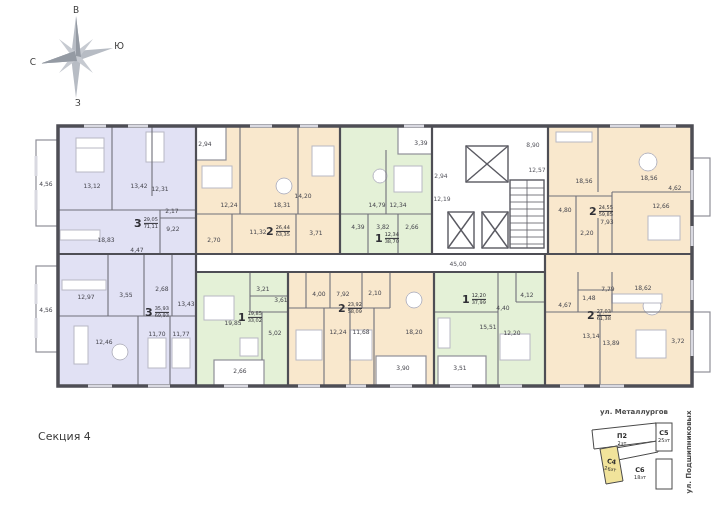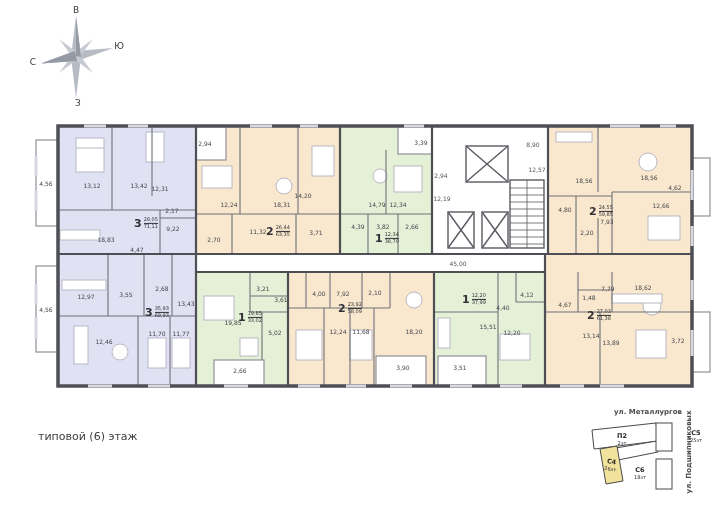--- a/index.html
+++ b/index.html
@@ -290,31 +290,31 @@
   <div class="lbl" style="left:611px;top:343px">13,89</div>
   <div class="lbl" style="left:678px;top:341px">3,72</div>
 
   <div class="lbl core-lbl" style="left:533px;top:145px">8,90</div>
   <div class="lbl core-lbl" style="left:537px;top:170px">12,57</div>
   <div class="lbl core-lbl" style="left:441px;top:176px">2,94</div>
   <div class="lbl core-lbl" style="left:442px;top:199px">12,19</div>
   <div class="lbl core-lbl" style="left:458px;top:264px">45,00</div>
 
   <div class="footer">
-    <div>типовой (6) этаж</div>
-  </div>
-
-  <div class="street" style="left:648px;top:412px">ул. Металлургов</div>
+    <div>Секция 4</div>
+  </div>
+
+  <div class="street" style="left:634px;top:412px">ул. Металлургов</div>
   <div class="street vertical" style="left:689px;top:452px">ул. Подшипниковых</div>
 
   <div class="kp-lbl" style="left:622px;top:439px">
     <span class="b">П2</span>
     <span class="f">2эт</span>
   </div>
-  <div class="kp-lbl" style="left:696px;top:436px">
+  <div class="kp-lbl" style="left:664px;top:436px">
     <span class="b">С5</span>
     <span class="f">25эт</span>
   </div>
   <div class="kp-lbl rot" style="left:611px;top:465px">
     <span class="b">С4</span>
     <span class="f">26эт</span>
   </div>
   <div class="kp-lbl" style="left:640px;top:473px">
     <span class="b">С6</span>
     <span class="f">18эт</span>

